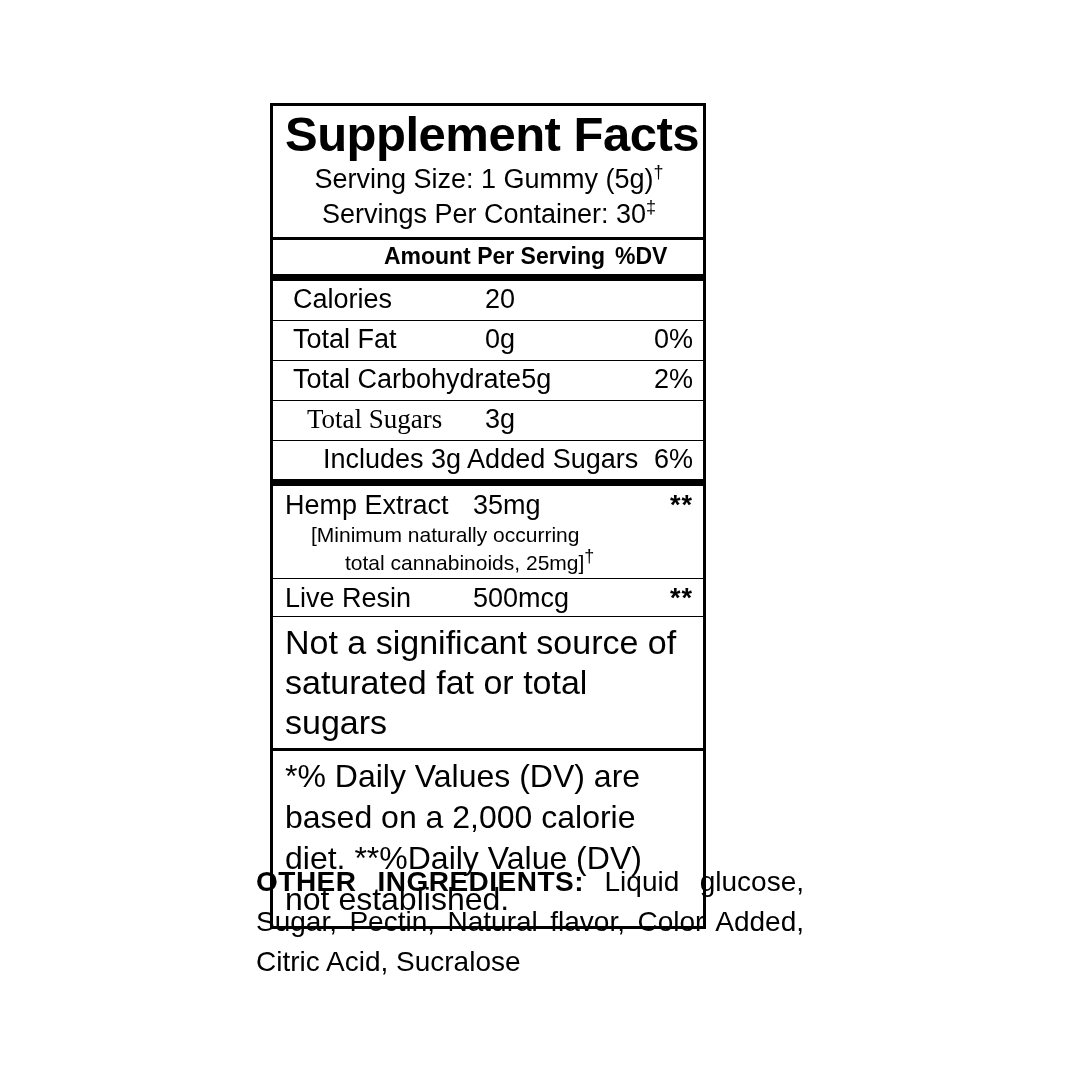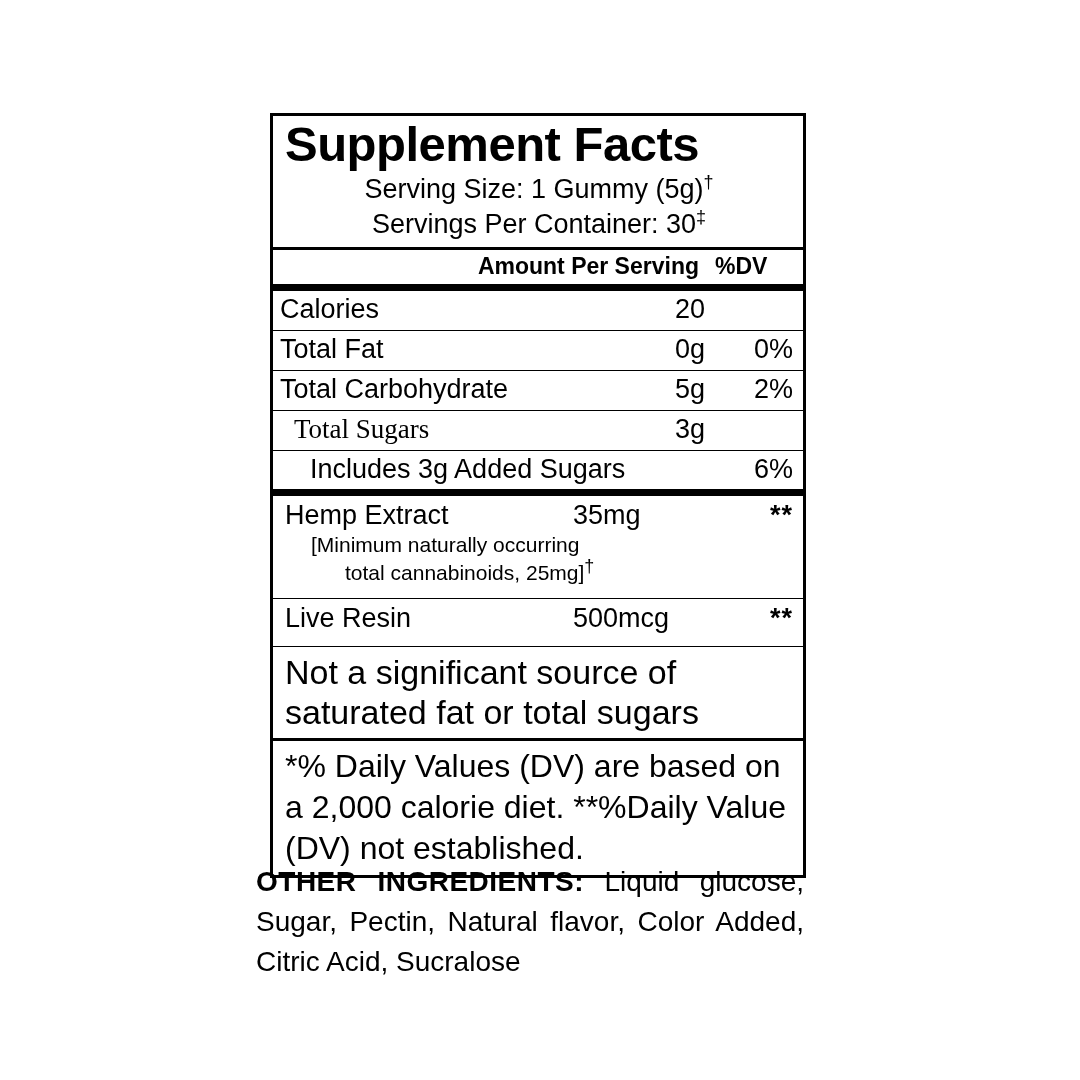--- a/index.html
+++ b/index.html
@@ -12,22 +12,22 @@
     height: 1080px;
     font-family: "Liberation Sans", sans-serif;
     color: #000000;
     position: relative;
     overflow: hidden;
   }
 
   .panel {
     position: absolute;
     left: 270px;
-    top: 113px;
-    width: 536px;
+    top: 103px;
+    width: 436px;
     box-sizing: border-box;
     border: 3px solid #000;
     background: #fff;
   }
 
   
   .header {
     padding: 4px 10px 6px 12px;
     border-bottom: 3px solid #000;
   }
@@ -55,56 +55,55 @@
   .colhead {
     display: flex;
     align-items: flex-end;
     justify-content: flex-end;
     padding: 3px 10px 4px 12px;
     border-bottom: 7px solid #000;
     font-weight: bold;
     font-size: 23px;
   }
   .colhead .amount {
-    margin-right: 16px;
+    margin-right: 10px;
   }
   .colhead .dv {
     width: 78px;
   }
 
   
   .row {
     display: flex;
     align-items: baseline;
-    padding: 3px 10px 4px 7px;
+    padding: 3px 10px 4px 20px;
     border-bottom: 1.5px solid #000;
     font-size: 27px;
     line-height: 1.18;
   }
   .row .name {
     flex: 1 1 auto;
     white-space: nowrap;
   }
   .row .amt {
     width: 120px;
-    text-align: right;
     white-space: nowrap;
   }
   .row .pct {
     width: 88px;
     text-align: right;
     white-space: nowrap;
   }
   .indent1 .name { padding-left: 14px; font-family: Liberation Serif, serif; }
   .indent2 .name { padding-left: 30px; }
   .thick-bottom { border-bottom: 7px solid #000; }
 
   
   .block {
-    padding: 4px 10px 12px 12px;
+    padding: 4px 10px 2px 12px;
     border-bottom: 1.5px solid #000;
   }
   .block .mainline {
     display: flex;
     align-items: baseline;
     font-size: 27px;
   }
   .block .mainline .name { flex: 1 1 auto; }
   .block .mainline .amt { width: 150px; text-align: left; }
   .block .mainline .pct { width: 70px; text-align: right; font-weight: bold; letter-spacing: 1px;}

